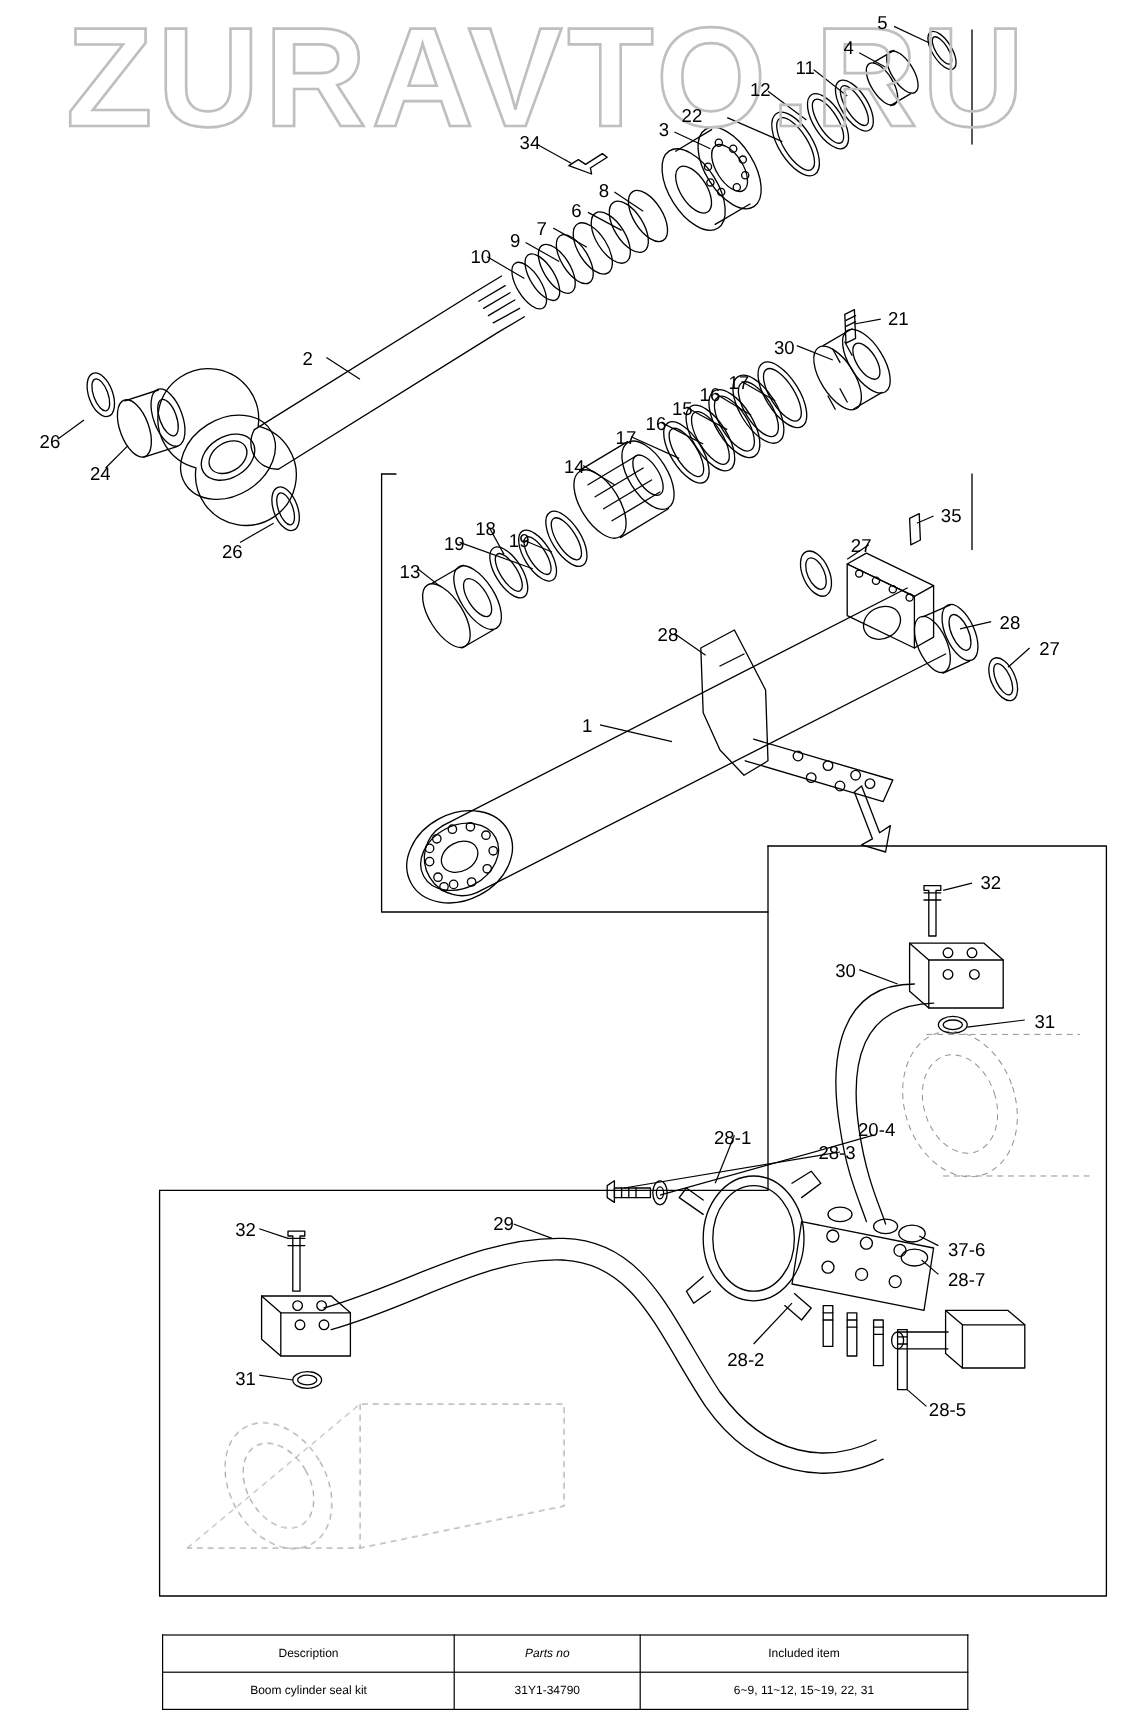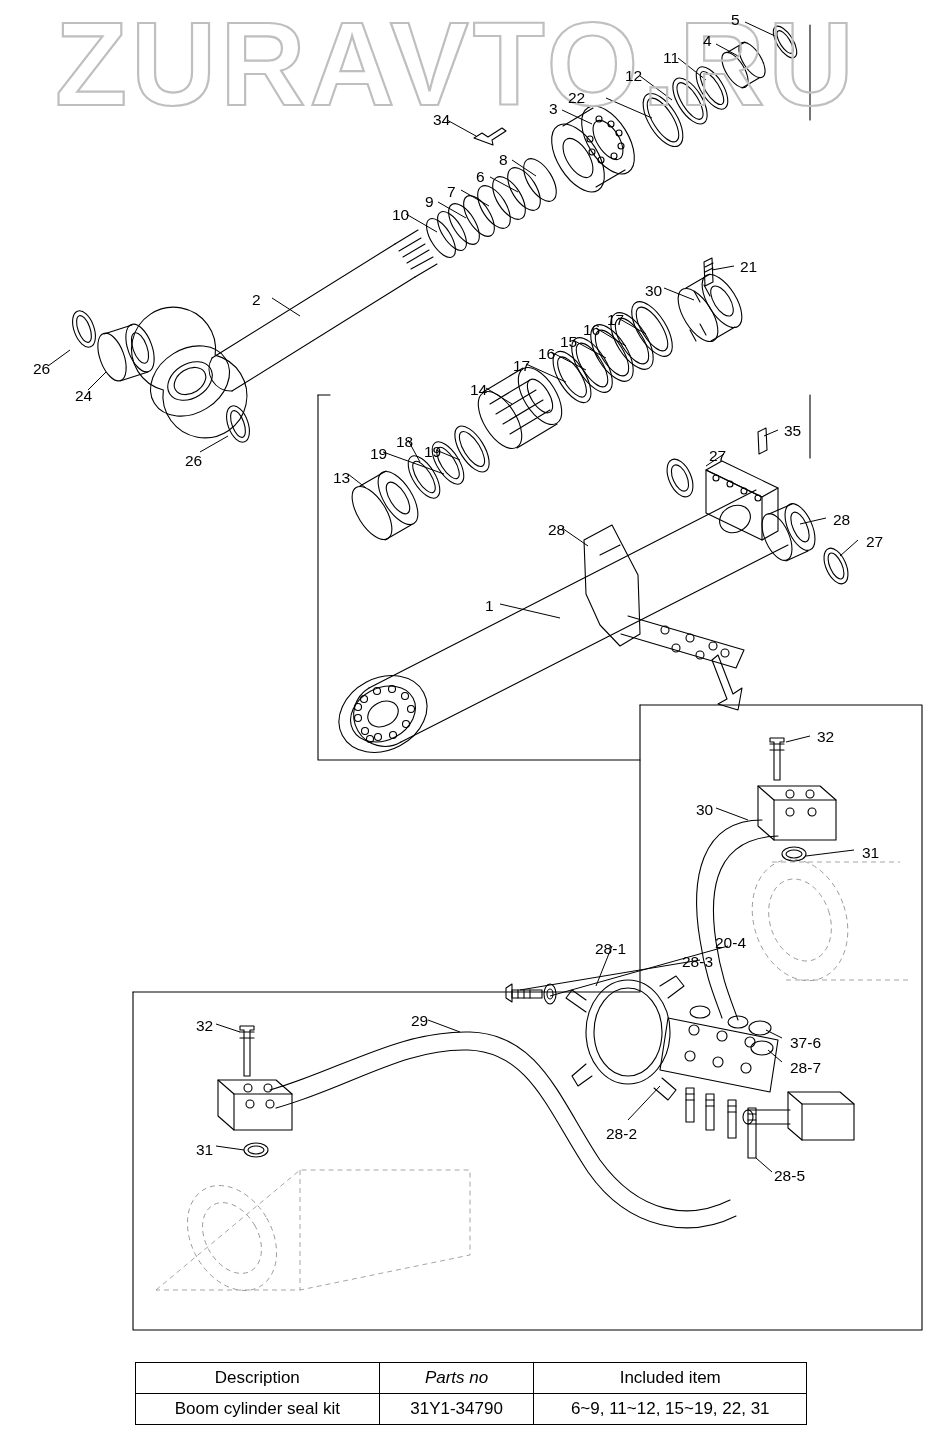--- a/index.html
+++ b/index.html
@@ -3,21 +3,21 @@
 <meta charset="utf-8">
 <style>
   html,body{margin:0;padding:0;background:#ffffff;}
   body{width:939px;height:1442px;position:relative;font-family:"Liberation Sans",sans-serif;color:#000;overflow:hidden;}
   #sheet{position:absolute;left:0;top:0;width:939px;height:1442px;}
   svg{display:block;}
   .wm{position:absolute;left:0;top:0;width:939px;height:160px;pointer-events:none;}
   .wm-text{font-family:"Liberation Sans",sans-serif;font-size:118px;font-weight:700;letter-spacing:4px;fill:none;stroke:#bfbfbf;stroke-width:2.2px;}
   .lbl{position:absolute;font-size:15.5px;font-family:"Liberation Sans",sans-serif;color:#000;white-space:nowrap;line-height:1;}
   table.parts{position:absolute;left:135px;top:1362px;width:672px;border-collapse:collapse;}
-  table.parts th,table.parts td{border:1px solid #000;font-size:17px;font-weight:400;text-align:center;height:30px;padding:0 4px;font-family:"Liberation Sans",sans-serif;}
+  table.parts th,table.parts td{border:1px solid #000;font-size:10px;font-weight:400;text-align:center;height:30px;padding:0 4px;font-family:"Liberation Sans",sans-serif;}
   table.parts th{font-weight:400;}
   .c1{width:244px;}
   .c2{width:152px;font-style:italic;}
   .c3{width:276px;}
 </style>
 </head>
 <body>
 
 <div id="sheet">
 

